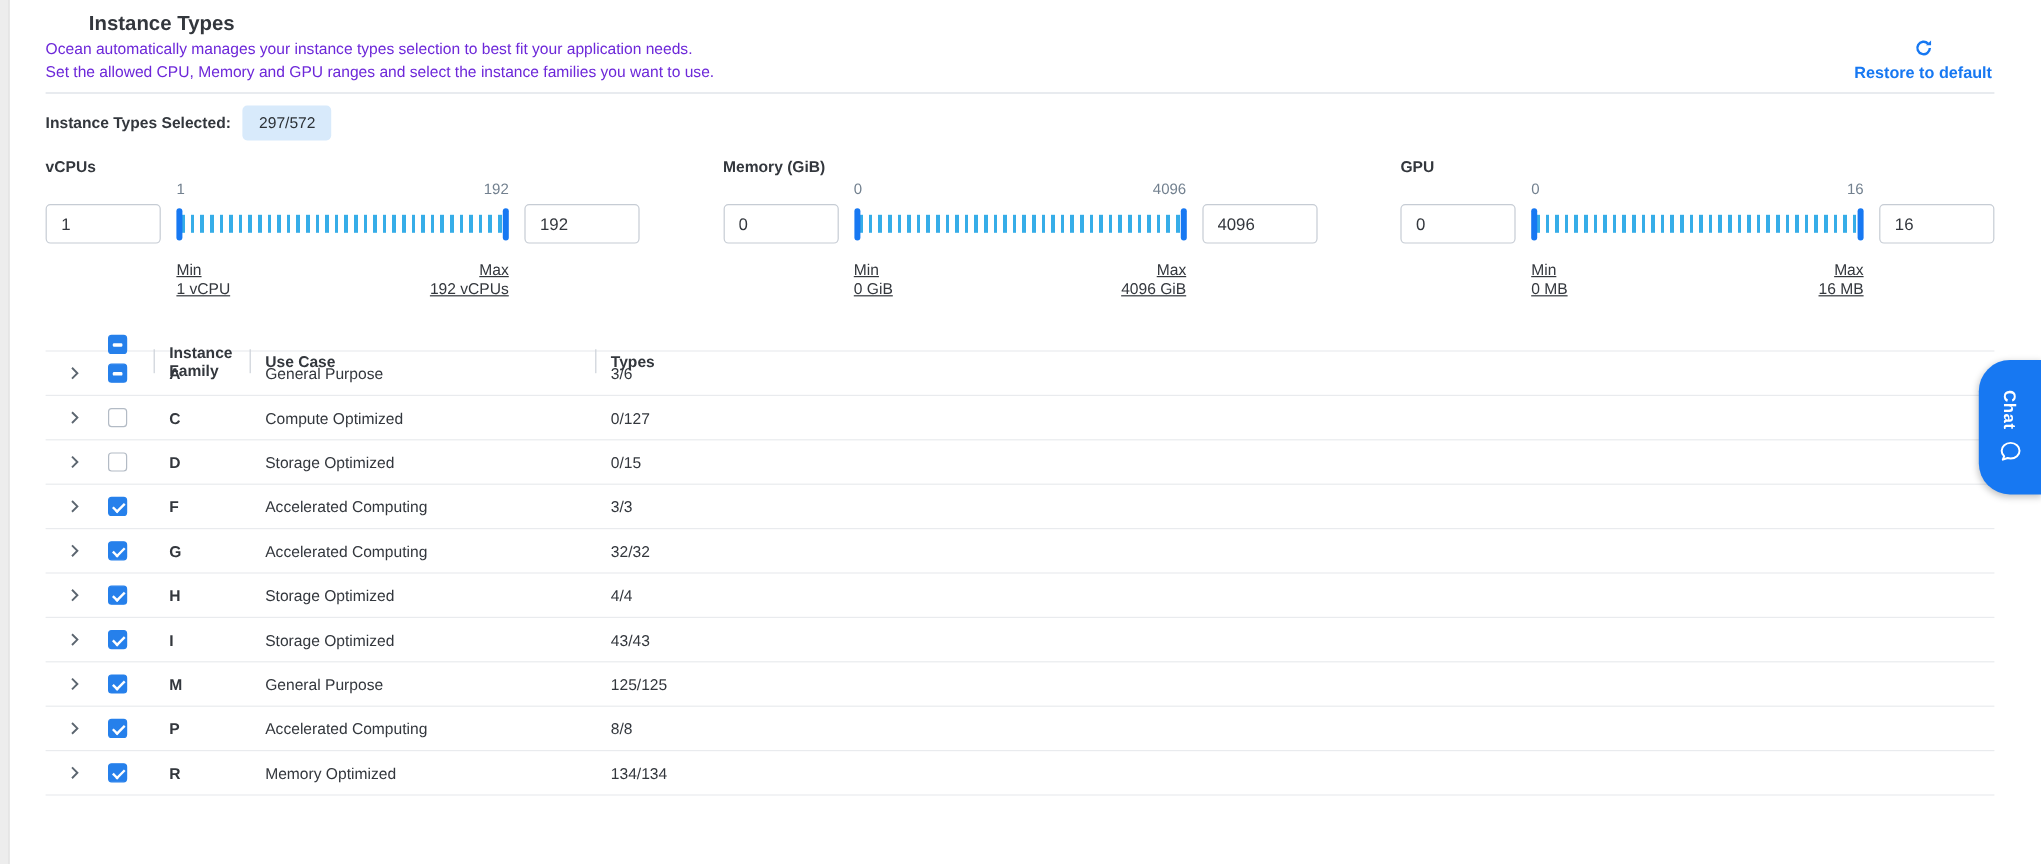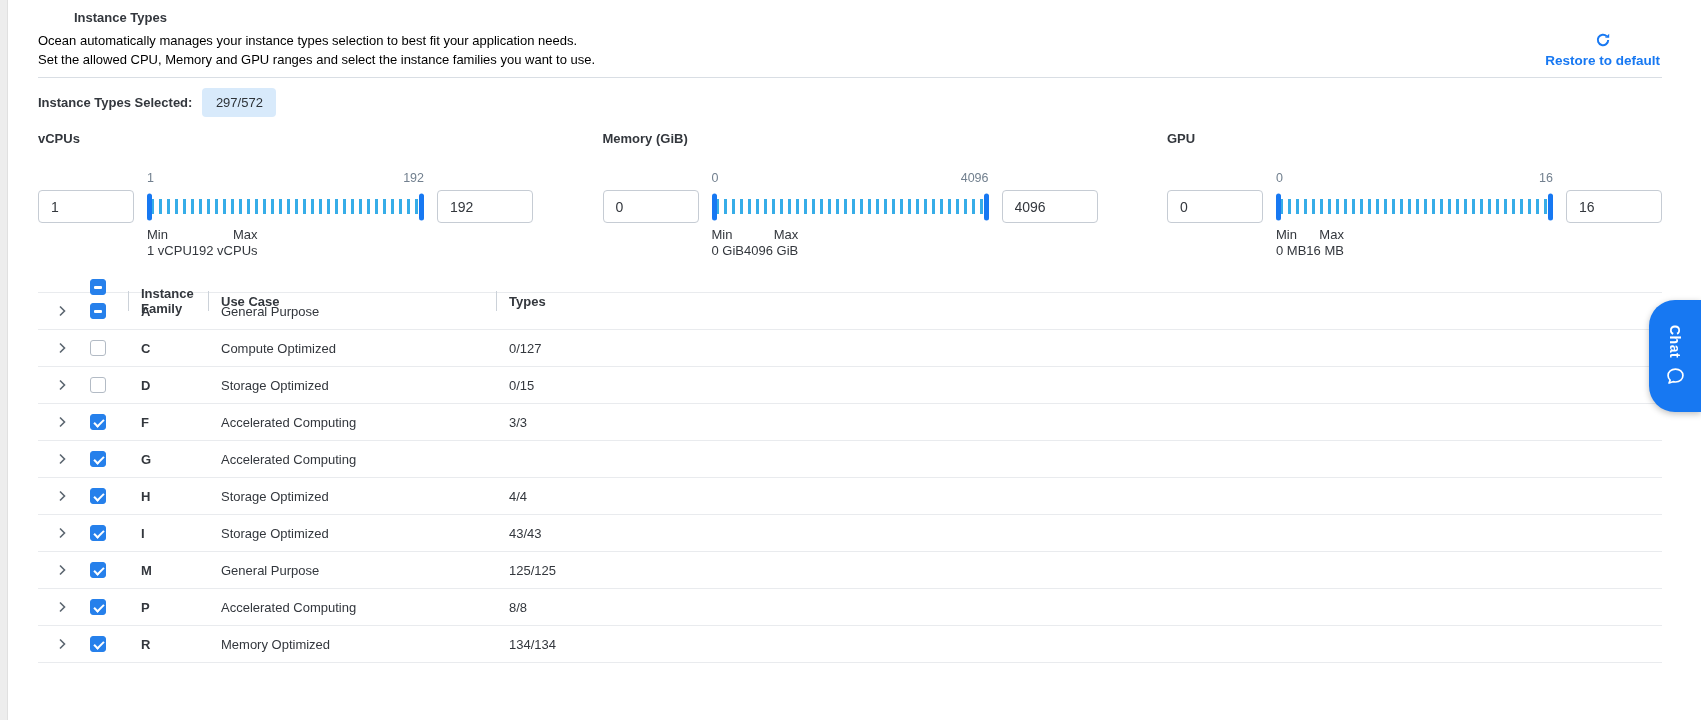--- a/index.html
+++ b/index.html
@@ -13,47 +13,47 @@
   }
   *{box-sizing:border-box;}
   html,body{margin:0;padding:0;}
   body{
     width:1701px;height:720px;position:relative;overflow:hidden;
     background:#ffffff;
     font-family:"Liberation Sans", sans-serif;
     font-size:13px;color:var(--text);
   }
   .left-strip{position:absolute;left:0;top:0;width:8px;height:720px;background:#ededed;border-right:1px solid #e0e0e0;}
-  .page-title{position:absolute;left:38px;top:10px;font-weight:700;font-size:13px;padding-left:36px;}
-  .desc{position:absolute;left:38px;top:31px;line-height:19px;color:#000000;}
+  .page-title{position:absolute;left:38px;top:10px;font-weight:700;font-size:17px;padding-left:36px;}
+  .desc{position:absolute;left:38px;top:31px;line-height:19px;color:#6d28d9;}
   .restore{position:absolute;top:33px;right:41px;display:flex;align-items:center;gap:6px;
     color:var(--accent);font-weight:700;font-size:13.5px;cursor:pointer;flex-direction:column;}
   .header-divider{position:absolute;left:38px;top:77px;width:1624px;border-top:1px solid var(--divider);}
 
   .selected-row{position:absolute;left:38px;top:88px;display:flex;align-items:center;gap:10px;}
   .selected-label{font-weight:700;}
   .selected-badge{background:#d8eafb;border-radius:4px;min-width:74px;height:29px;
     display:flex;align-items:center;justify-content:center;padding:0 12px;color:#2d3237;}
 
   .sliders{position:absolute;left:38px;top:131px;width:1624px;display:flex;justify-content:space-between;}
   .slider-col{width:495px;}
-  .col-label{font-weight:700;margin-bottom:22px;}
+  .col-label{font-weight:700;margin-bottom:2px;}
   .slider-row{display:flex;align-items:flex-start;}
   .num-input{width:96px;height:33px;margin-top:22px;border:1px solid var(--input-border);border-radius:4px;
     padding:0 12px;font-size:14px;color:var(--text);font-family:"Liberation Sans",sans-serif;outline:none;background:#fff;}
   .track-area{flex:1;padding:0 13px;min-width:0;}
   .range-labels{display:flex;justify-content:space-between;align-items:flex-end;height:22px;
     padding-bottom:5px;font-size:12.5px;color:var(--gray-label);}
   .track{position:relative;height:33px;display:flex;align-items:center;}
   .ticks{height:15px;flex:1;margin:0 4px;
     background:repeating-linear-gradient(to right, var(--tick) 0 3px, transparent 3px 8px);}
   .handle{position:absolute;top:50%;transform:translateY(-50%);width:5px;height:27px;border-radius:3px;background:var(--accent);}
   .handle.left{left:0;}
   .handle.right{right:0;}
-  .track-meta{display:flex;margin-top:4px;line-height:16px;}
+  .track-meta{display:flex;justify-content:space-between;margin-top:14px;line-height:16px;text-decoration:underline;}
   .meta-right{text-align:right;}
 
   .itable{position:absolute;left:38px;top:258px;width:1624px;}
   .trow,.thead{display:grid;grid-template-columns:48px 42px 80px 288px 1fr;align-items:center;}
   .thead{height:35px;border-bottom:1px solid var(--row-divider);font-weight:700;}
   .trow{height:37px;border-bottom:1px solid var(--row-divider);}
   .th{position:relative;padding-left:13px;line-height:15px;margin-top:28px;}
   .th::before{content:"";position:absolute;left:0;top:50%;transform:translateY(-50%);
     width:1px;height:20px;background:#ccd2d9;}
   .cell{padding-left:13px;}
@@ -207,20 +207,21 @@
     <div class="chev-cell">
         <svg width="14" height="14" viewBox="0 0 14 14">
           <path d="M5 2.5 L9.5 7 L5 11.5" fill="none" stroke="#5c6670" stroke-width="1.6"></path>
         </svg>
       </div>
     <div class="cb-cell">
         <span class="cb" data-state="indeterminate"></span>
       </div>
     <div class="cell fam">A</div>
     <div class="cell">General Purpose</div>
+    <div class="cell">3/6</div>
   </div>
 
   <div class="trow">
     <div class="chev-cell">
         <svg width="14" height="14" viewBox="0 0 14 14">
           <path d="M5 2.5 L9.5 7 L5 11.5" fill="none" stroke="#5c6670" stroke-width="1.6"></path>
         </svg>
       </div>
     <div class="cb-cell">
         <span class="cb" data-state="unchecked"></span>
@@ -262,20 +263,21 @@
     <div class="chev-cell">
         <svg width="14" height="14" viewBox="0 0 14 14">
           <path d="M5 2.5 L9.5 7 L5 11.5" fill="none" stroke="#5c6670" stroke-width="1.6"></path>
         </svg>
       </div>
     <div class="cb-cell">
         <span class="cb" data-state="checked"></span>
       </div>
     <div class="cell fam">G</div>
     <div class="cell">Accelerated Computing</div>
+    <div class="cell">32/32</div>
   </div>
 
   <div class="trow">
     <div class="chev-cell">
         <svg width="14" height="14" viewBox="0 0 14 14">
           <path d="M5 2.5 L9.5 7 L5 11.5" fill="none" stroke="#5c6670" stroke-width="1.6"></path>
         </svg>
       </div>
     <div class="cb-cell">
         <span class="cb" data-state="checked"></span>

